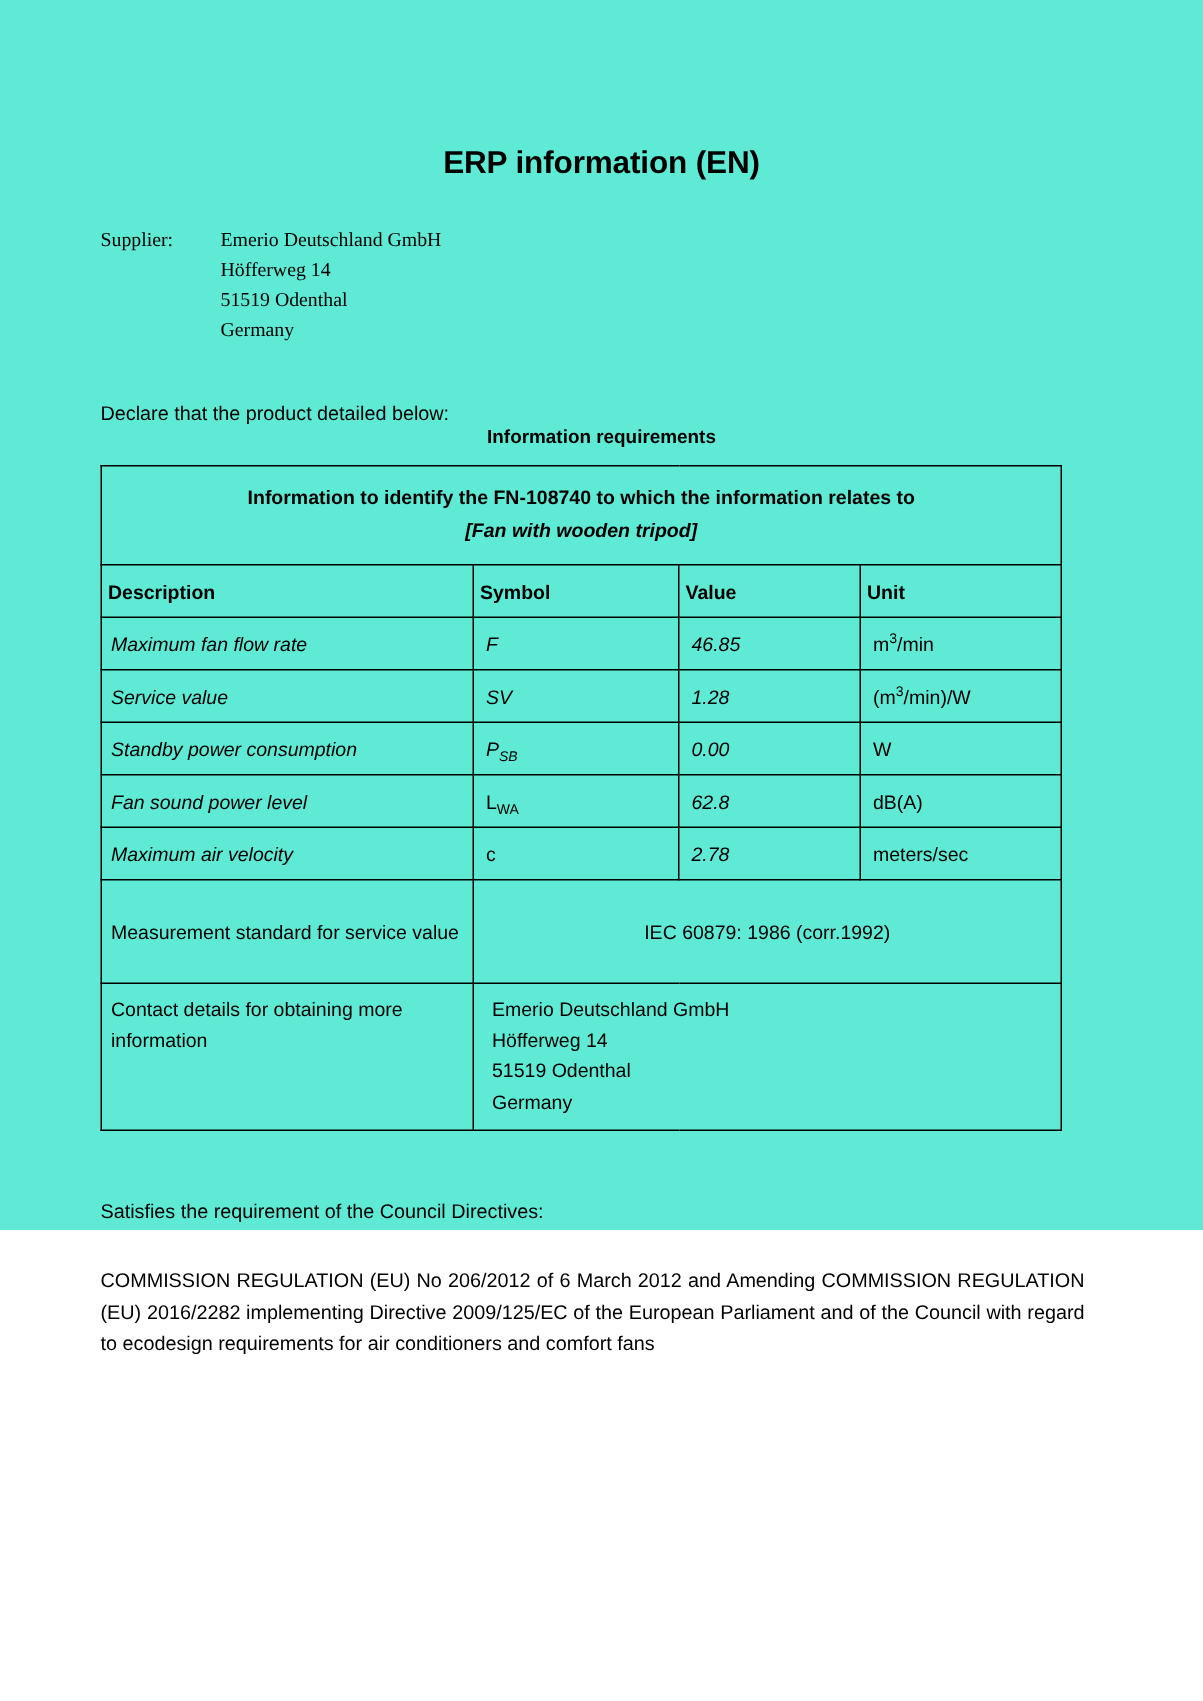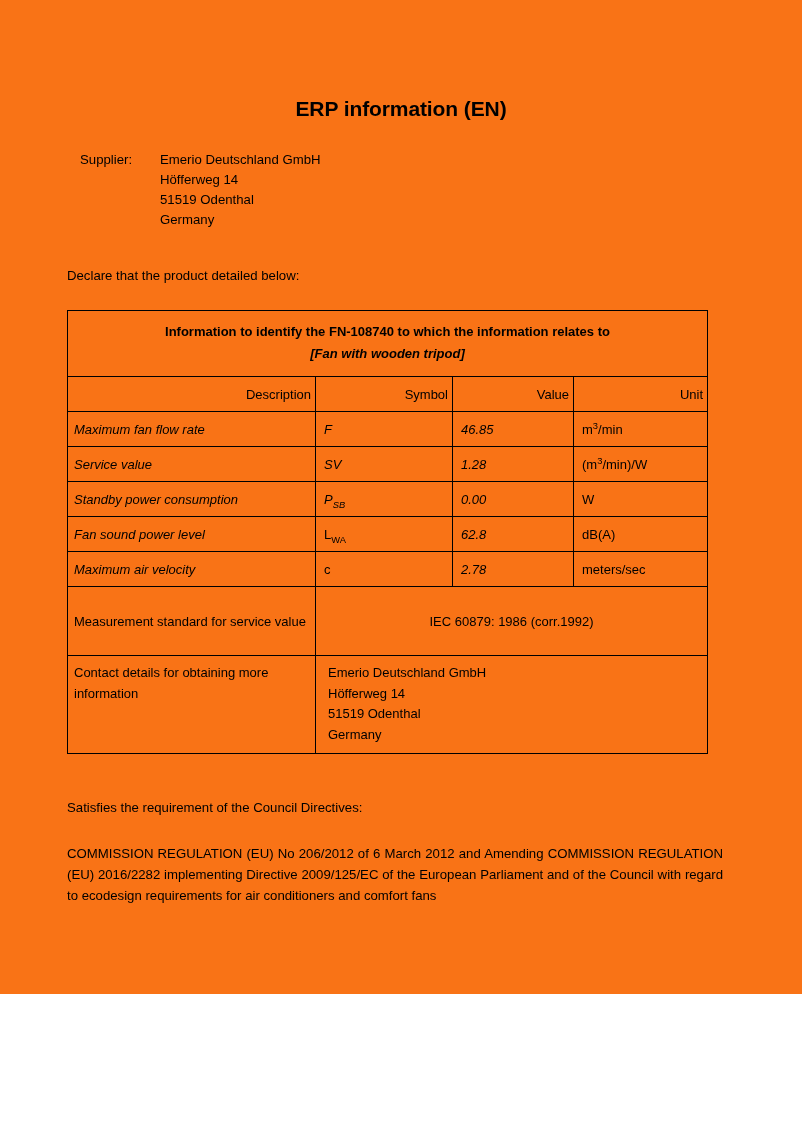--- a/index.html
+++ b/index.html
@@ -12,43 +12,44 @@
     height: 1134px;
     font-family: "Liberation Sans", sans-serif;
     color: #000000;
     position: relative;
     overflow: hidden;
   }
   .page {
     position: absolute;
     left: 0; top: 0;
     width: 802px;
-    height: 994px;
-    background: #f97316;
+    height: 820px;
+    background: #5eead4;
   }
 
   
   .doc-title {
     position: absolute;
     left: 0;
     top: 97px;
     width: 802px;
     text-align: center;
     font-size: 21px;
     font-weight: bold;
     letter-spacing: -0.1px;
   }
 
   
   .supplier-block {
     position: absolute;
-    left: 80px;
+    left: 67px;
     top: 150px;
     font-size: 13.2px;
     line-height: 20px;
+    font-family: Liberation Serif, serif;
   }
   .supplier-row {
     display: flex;
   }
   .supplier-label {
     width: 80px;
     flex: 0 0 80px;
   }
   .supplier-lines {
     flex: 1;
@@ -92,22 +93,22 @@
     text-align: center;
     font-weight: bold;
     padding: 10px 6px 11px 6px;
     line-height: 22px;
   }
   .ttl-cell .sub {
     font-style: italic;
     font-weight: bold;
   }
   .erp-table .hdr {
-    text-align: right;
-    font-weight: normal;
+    text-align: left;
+    font-weight: bold;
     height: 34px;
     padding: 0 4px;
   }
   .erp-table .cell {
     height: 34px;
     padding: 0 0 0 8px;
   }
   .erp-table .cell.desc { padding-left: 6px; font-style: italic; }
   .erp-table .ital { font-style: italic; }
   .erp-table .upright { font-style: normal; }
@@ -178,20 +179,21 @@
         <div>Emerio Deutschland GmbH</div>
         <div>Höfferweg 14</div>
         <div>51519 Odenthal</div>
         <div>Germany</div>
       </div>
     </div>
   </div>
 
   <div class="declare-line">Declare that the product detailed below:</div>
 
+  <div class="info-req-heading">Information requirements</div>
 
   <table class="erp-table">
     <colgroup>
       <col style="width:248px">
       <col style="width:137px">
       <col style="width:121px">
       <col style="width:134px">
     </colgroup>
     <tbody>
       <tr>

